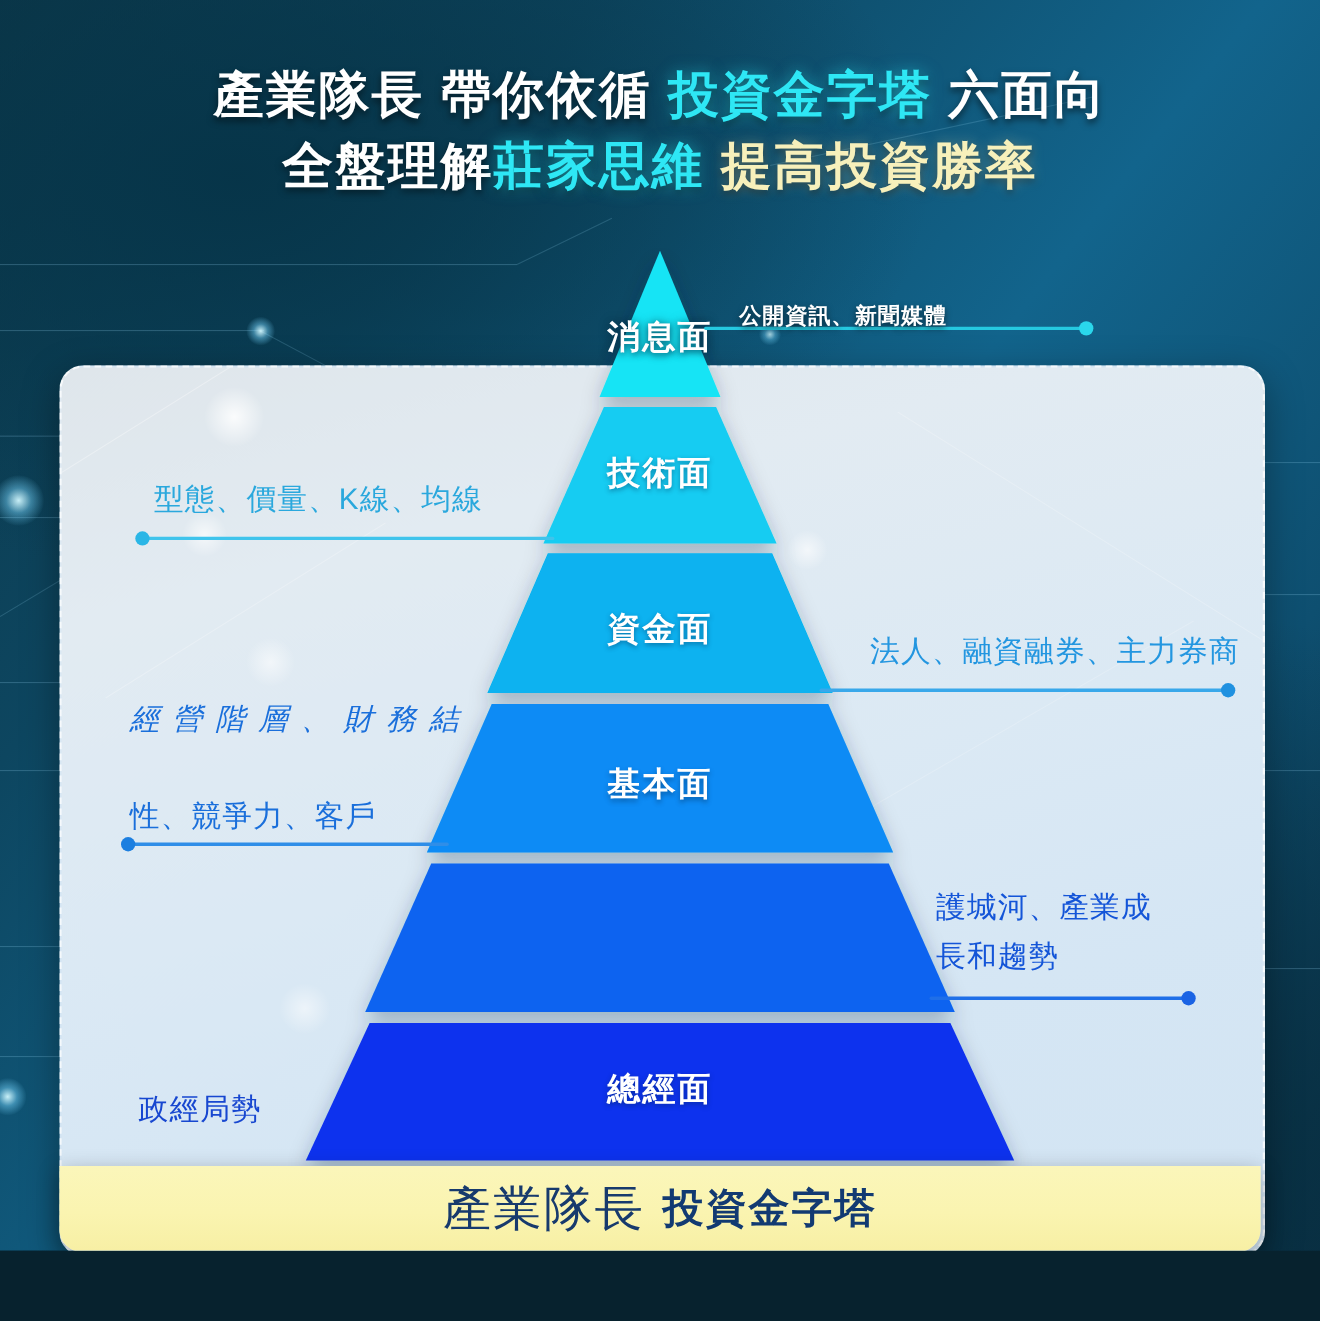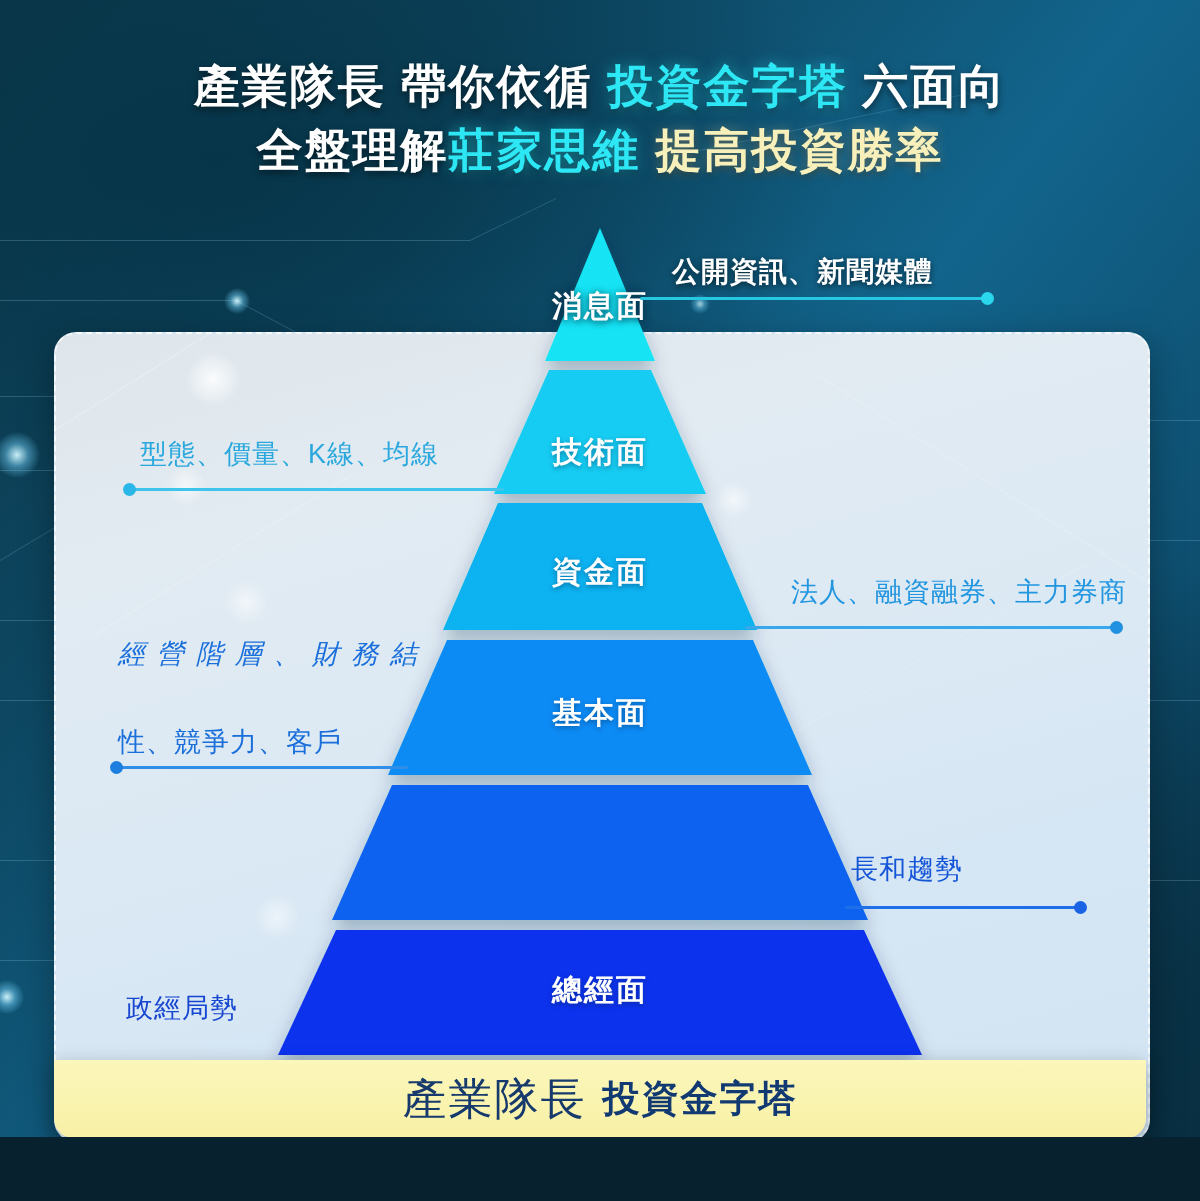--- a/index.html
+++ b/index.html
@@ -38,21 +38,21 @@
   .pyr{position:absolute;left:0;top:0;width:1200px;height:1201px;pointer-events:none;}
   .tier-label{position:absolute;color:#fff;font-weight:700;font-size:30px;letter-spacing:2px;
               text-align:center;width:260px;left:470px;
               text-shadow:0 2px 5px rgba(0,40,80,.45);}
   .apex-label{text-shadow:0 2px 6px rgba(0,60,90,.75),0 0 10px rgba(0,0,0,.35);text-align:center;}
   
   .conn{position:absolute;height:3px;border-radius:2px;}
   .dot{position:absolute;width:13px;height:13px;border-radius:50%;}
   
   .anno{position:absolute;font-size:27px;line-height:44px;font-weight:500;letter-spacing:1px;}
-  .anno-top{color:#ffffff;font-weight:700;font-size:28px;text-shadow:0 2px 6px rgba(0,0,0,.6);}
+  .anno-top{color:#ffffff;font-weight:700;font-size:20px;text-shadow:0 2px 6px rgba(0,0,0,.6);margin-top:16px;}
   
   .banner{position:absolute;left:54px;top:1060px;width:1092px;height:78px;
           border-radius:0 0 20px 20px;
           background:linear-gradient(180deg,#fbf6ba 0%,#faf4b0 55%,#f7efa4 100%);
           display:flex;align-items:center;justify-content:center;
           box-shadow:0 6px 20px rgba(0,0,0,.3);}
   .banner-t1{color:#173a6d;font-size:44px;font-weight:500;letter-spacing:2px;}
   .banner-t2{color:#123a72;font-size:37px;font-weight:700;letter-spacing:2px;margin-left:16px;}
 </style>
 </head>
@@ -119,21 +119,21 @@
       <polygon points="600,228 655,361 545,361" fill="#18e4f5"></polygon>
       <polygon points="549,370 651,370 706,494 494,494" fill="#14ccf2"></polygon>
       <polygon points="498,503 702,503 757,630 443,630" fill="#07b2f0"></polygon>
       <polygon points="447,640 753,640 812,775 388,775" fill="#0b8bf5"></polygon>
       <polygon points="392,785 808,785 868,920 332,920" fill="#0b63f0"></polygon>
       <polygon points="336,930 864,930 922,1055 278,1055" fill="#1030ee"></polygon>
     </g>
   </svg>
 
   <div class="tier-label apex-label" style="top:286px;">消息面</div>
-  <div class="tier-label" style="top:432px;">技術面</div>
+  <div class="tier-label" style="top:410px;">技術面</div>
   <div class="tier-label" style="top:552px;">資金面</div>
   <div class="tier-label" style="top:693px;">基本面</div>
   <div class="tier-label" style="top:970px;">總經面</div>
 
   <div class="conn" style="left:640px;top:297px;width:348px;background:#25c8e0;"></div>
   <div class="dot" style="left:981px;top:292px;background:#2ad7ec;"></div>
   <div class="anno anno-top" style="left:672px;top:250px;white-space:nowrap;">公開資訊、新聞媒體</div>
 
   <div class="conn" style="left:129px;top:488px;width:375px;background:#3fc4ec;"></div>
   <div class="dot" style="left:123px;top:483px;background:#2ab6e6;"></div>
@@ -143,20 +143,21 @@
   <div class="dot" style="left:1110px;top:621px;background:#2091e0;"></div>
   <div class="anno" style="left:752px;top:570px;color:#2396e0;white-space:nowrap;margin-left:39px;">法人、融資融券、主力券商</div>
 
   <div class="conn" style="left:116px;top:766px;width:292px;background:#2f8ee8;"></div>
   <div class="dot" style="left:110px;top:761px;background:#1c7fe0;"></div>
   <div class="anno" style="left:118px;top:632px;color:#1a6fdb;width:300px;text-align:justify;text-align-last:justify;font-style:italic;">經營階層、財務結</div>
   <div class="anno" style="left:118px;top:720px;color:#1a6fdb;width:300px;">性、競爭力、客戶</div>
 
   <div class="conn" style="left:845px;top:906px;width:238px;background:#1f6fe8;"></div>
   <div class="dot" style="left:1074px;top:901px;background:#1a63e4;"></div>
+  <div class="anno" style="left:851px;top:803px;color:#1455d8;white-space:nowrap;">護城河、產業成</div>
   <div class="anno" style="left:851px;top:847px;color:#1455d8;white-space:nowrap;">長和趨勢</div>
 
   <div class="anno" style="left:126px;top:986px;color:#1747d0;white-space:nowrap;">政經局勢</div>
 
   <div class="banner">
     <span class="banner-t1">產業隊長</span>
     <span class="banner-t2">投資金字塔</span>
   </div>
 
 </div>

